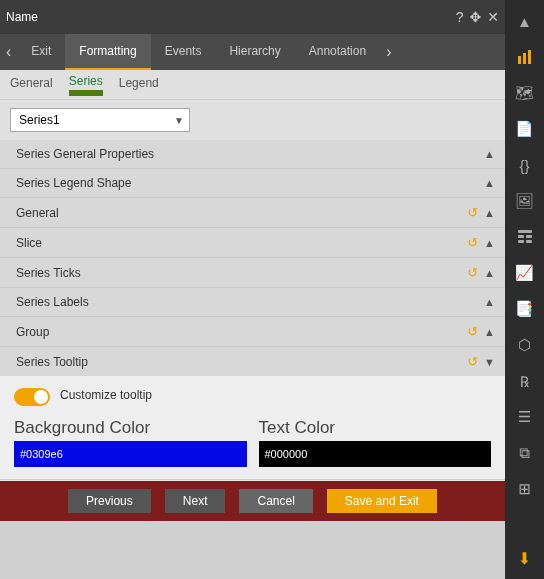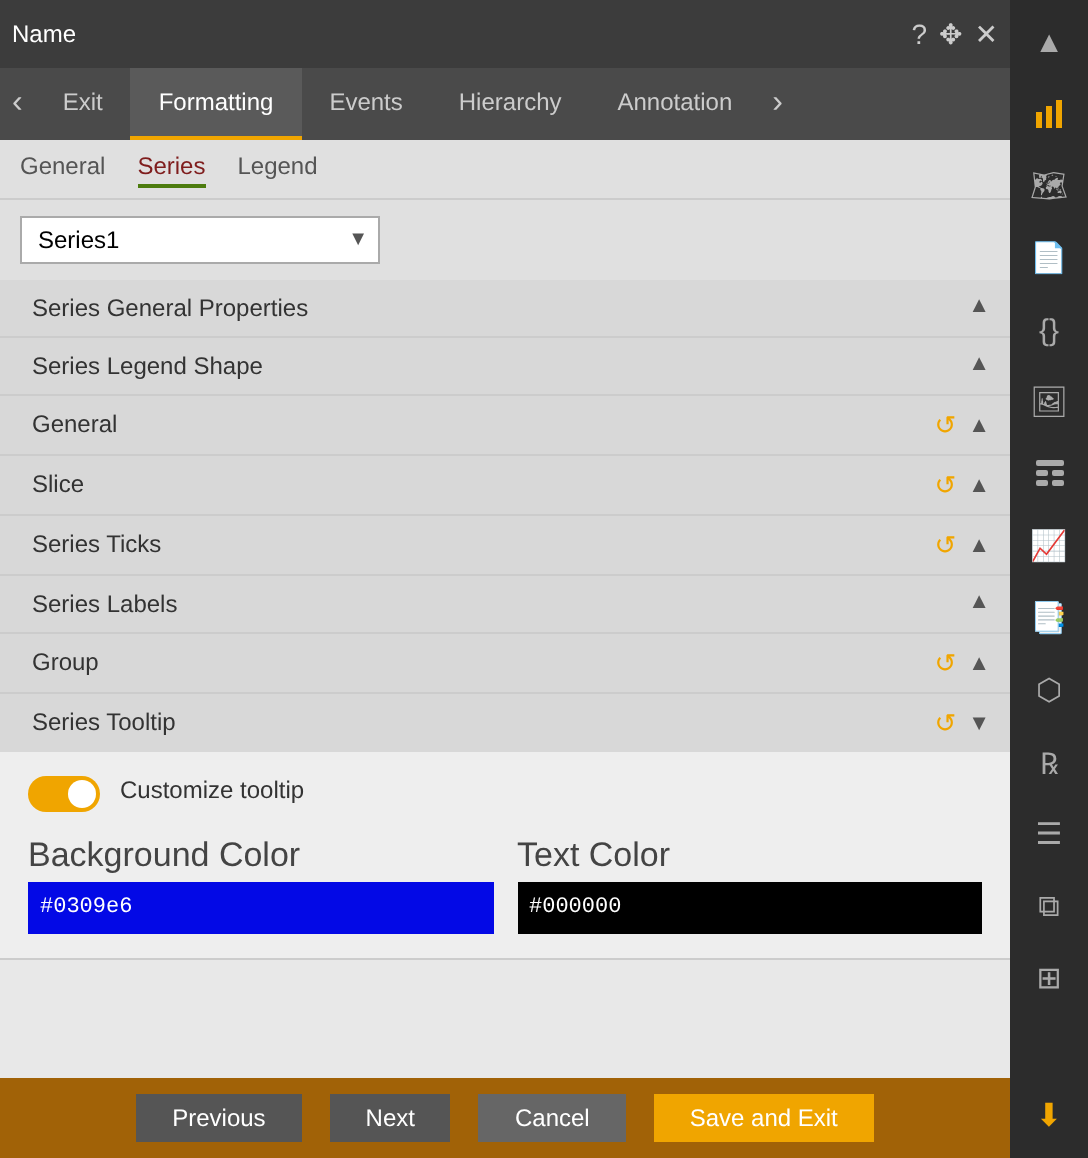--- a/index.html
+++ b/index.html
@@ -8,21 +8,21 @@
       font-size: 12px;
       background: #d0d0d0;
       width: 544px;
       height: 579px;
       overflow: hidden;
       display: flex;
     }
 
     .main-panel {
       width: 505px;
-      height: 579px;
+      height: 521px;
       background: #e8e8e8;
       display: flex;
       flex-direction: column;
     }
 
     
     .title-bar {
       background: #3c3c3c;
       display: flex;
       align-items: center;
@@ -101,22 +101,22 @@
       gap: 16px;
     }
     .sub-tab {
       color: #555;
       cursor: pointer;
       padding-bottom: 2px;
       font-size: 12px;
       border-bottom: 2px solid transparent;
     }
     .sub-tab.active {
-      color: #7f1d1d;
-      border-bottom: 2px solid #4d7c0f;
+      color: #15803d;
+      border-bottom: 6px solid #4d7c0f;
       text-align: right;
     }
 
     
     .series-select-wrap {
       padding: 8px 10px;
       background: #e0e0e0;
     }
     .series-select-container {
       position: relative;
@@ -146,21 +146,21 @@
     .accordion-list {
       flex: 1;
       overflow-y: auto;
       background: #e8e8e8;
     }
     .accordion-section {
       border-bottom: 1px solid #ccc;
     }
     .accordion-header {
       display: flex;
-      align-items: flex-start;
+      align-items: center;
       justify-content: space-between;
       padding: 7px 10px 7px 16px;
       background: #d8d8d8;
       cursor: pointer;
       font-size: 12px;
       color: #333;
     }
     .accordion-header .header-left {
       font-size: 12px;
       color: #333;
@@ -243,26 +243,25 @@
     }
     .color-bg-blue {
       background: #0309e6;
     }
     .color-bg-black {
       background: #000000;
     }
     .color-hex-text {
       font-size: 11px;
       color: white;
-      font-family: Liberation Mono, monospace;
     }
 
     
     .footer {
-      background: #a16207;
+      background: #7f1d1d;
       display: flex;
       align-items: center;
       justify-content: center;
       gap: 14px;
       height: 40px;
       padding: 0 10px;
     }
     .footer-btn {
       padding: 5px 18px;
       font-size: 12px;

